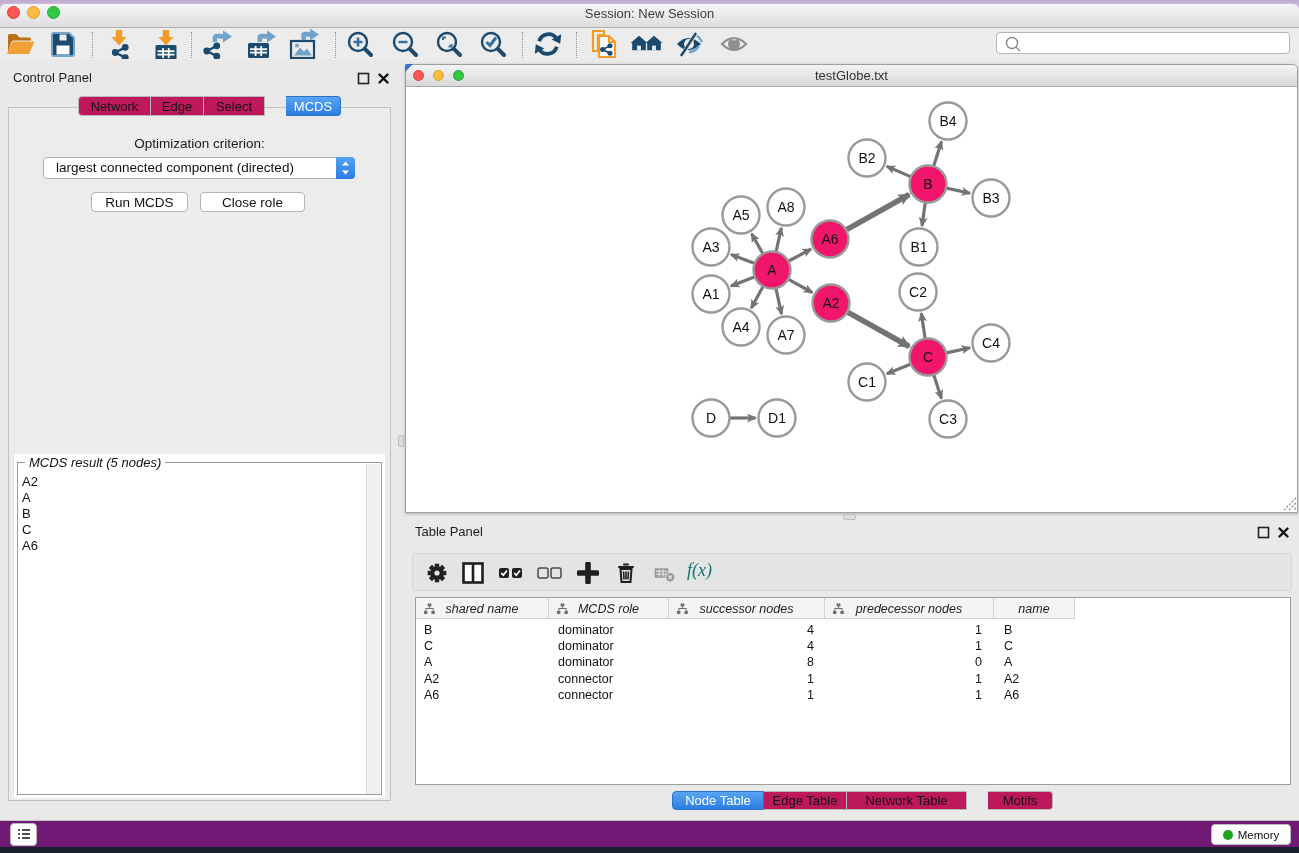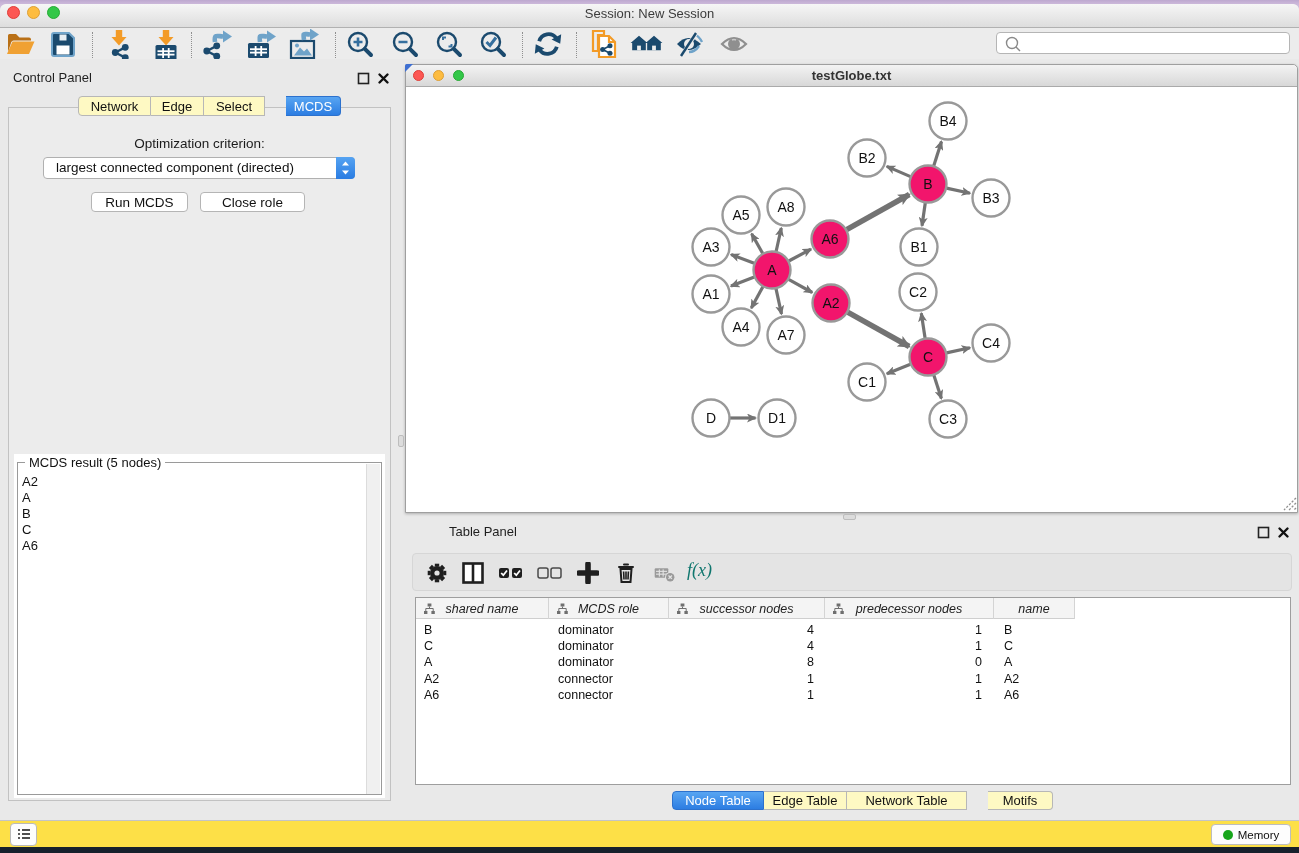--- a/index.html
+++ b/index.html
@@ -26,68 +26,68 @@
   .tbi { position:absolute; top:0; }
   #searchbox { position:absolute; left:996px; top:4px; width:294px; height:22px; background:#fff;
      border:1px solid #b5b5b5; border-radius:4px; }
   
   #content { position:absolute; left:0; top:55px; width:1299px; height:761px; background:#e9e9e9; }
   
   #cp-title { position:absolute; left:13px; top:66px; font-size:13px; color:#1f1f1f; }
   #cp-box { position:absolute; left:8px; top:103px; width:383px; height:694px;
      background:#ececec; border:1px solid #c2c2c2; }
   .seg { position:absolute; display:flex; font-size:13px; color:#111; }
-  .seg > div { background:#fef9c3; border:1px solid #b7b7b7; border-left:none;
+  .seg > div { background:#be185d; border:1px solid #b7b7b7; border-left:none;
      display:flex; align-items:center; justify-content:center; }
   .seg > div:first-child { border-left:1px solid #b7b7b7; border-radius:4px 0 0 4px; }
   .seg > div:last-child { border-radius:0 4px 4px 0;margin-left:21px; }
   .seg > div.sel { background:linear-gradient(180deg,#58a5f2,#2c7de2); color:#fff; border-color:#2c71cd; }
   #cp-tabs { left:78px; top:92px; height:20px; }
   #opt-label { position:absolute; left:0; width:399px; top:132px; text-align:center; font-size:13.5px; color:#1b1b1b; }
   #combo { position:absolute; left:43px; top:153px; width:312px; height:22px; background:#fff;
      border:1px solid #b0b0b0; border-radius:4px; font-size:13.5px; color:#111; }
   #combo .txt { position:absolute; left:12px; top:2px; }
   #combo .step { position:absolute; right:-1px; top:-1px; width:19px; height:22px;
      background:linear-gradient(180deg,#55a3f2,#2a7ce2); border-radius:0 4px 4px 0; }
   .btn { position:absolute; height:20px; background:#fff; border:1px solid #b5b5b5; border-radius:4px;
      font-size:13.5px; color:#111; display:flex; align-items:center; justify-content:center; }
   #white-panel { position:absolute; left:14px; top:450px; width:371px; height:344px; background:#fff; }
   #mcds-box { position:absolute; left:3px; top:8px; width:365px; height:333px; border:1px solid #9a9a9a; }
-  #mcds-label { position:absolute; left:7px; top:-8px; background:#fff; padding:0 4px; font-size:13px; color:#111; }
+  #mcds-label { position:absolute; left:7px; top:-8px; background:#fff; padding:0 4px; font-size:13px; color:#111;font-style:italic; }
   #mcds-list { position:absolute; left:4px; top:11px; font-size:13px; color:#111; line-height:16px; }
   #mcds-scroll { position:absolute; right:1px; top:1px; width:14px; height:330px; background:#f0f0f0; border-left:1px solid #dcdcdc; }
   
   #netwin { position:absolute; left:405px; top:60px; width:893px; height:449px;
      background:#fff; border:1px solid #9f9f9f; border-radius:5px 5px 0 0;
      box-shadow:0 1px 3px rgba(0,0,0,.25); }
   #nw-title { position:absolute; left:0; top:0; width:100%; height:22px;
      background:linear-gradient(180deg,#f3f3f3,#d8d8d8); border-bottom:1px solid #aaa;
-     border-radius:5px 5px 0 0;font-weight:bold; }
+     border-radius:5px 5px 0 0; }
   #nw-title .r { left:7px;  top:5px; background:#fc5753; border:1px solid #df3e38; }
   #nw-title .y { left:27px; top:5px; background:#fdbc40; border:1px solid #de9f34; }
   #nw-title .g { left:47px; top:5px; background:#33c748; border:1px solid #27aa35; }
   .tl2 { position:absolute; width:11px; height:11px; border-radius:50%; }
   #nw-titletext { position:absolute; top:3px; left:0; width:100%; text-align:center; font-size:13px; color:#333; }
   #graph { position:absolute; left:0; top:22px; }
   
-  #tp-title { position:absolute; left:415px; top:520px; font-size:13px; color:#1f1f1f;margin-left:34px; }
+  #tp-title { position:absolute; left:415px; top:520px; font-size:13px; color:#1f1f1f; }
   #tp-toolbar { position:absolute; left:412px; top:549px; width:880px; height:38px;
      background:#e4e4e4; border:1px solid #d6d6d6; border-radius:4px; }
   #tbl { position:absolute; left:415px; top:593px; width:876px; height:188px; background:#fff;
      border:1px solid #9e9e9e; font-size:12.5px; color:#111; }
   #tbl-head { position:absolute; left:0; top:0; width:100%; height:22px;font-style:italic; }
   #hd-bg { position:absolute; left:0; top:0; width:659px; height:21px; background:#f4f4f4; border-bottom:1px solid #cfcfcf; }
   .hc { position:absolute; top:0; height:21px; border-right:1px solid #d4d4d4;
      display:flex; align-items:center; justify-content:center; font-size:12.5px; color:#222; }
   .row { position:absolute; left:0; width:660px; height:16.2px; }
   .cell { position:absolute; top:0; height:16px; line-height:16px; }
   #tp-tabs { left:672px; top:787px; height:19px; font-size:13px; }
   
   #statusbar { position:absolute; left:0; top:816px; width:1299px; height:27px;
-     background:#fde047; border-top:1px solid #c4c4c4; }
+     background:#701a75; border-top:1px solid #c4c4c4; }
   #sb-btn { position:absolute; left:10px; top:2px; width:27px; height:23px; background:#fdfdfd;
      border:1px solid #b9b9b9; border-radius:4px; }
   #mem-btn { position:absolute; right:8px; top:3px; width:80px; height:21px; background:#fdfdfd;
      border:1px solid #bdbdbd; border-radius:4px; font-size:11.5px; color:#111;
      display:flex; align-items:center; justify-content:center; gap:5px; }
   #mem-btn .dot { width:10px; height:10px; border-radius:50%; background:#17a51b; }
 </style>
 </head>
 <body>
 <div id="desktop"></div>

